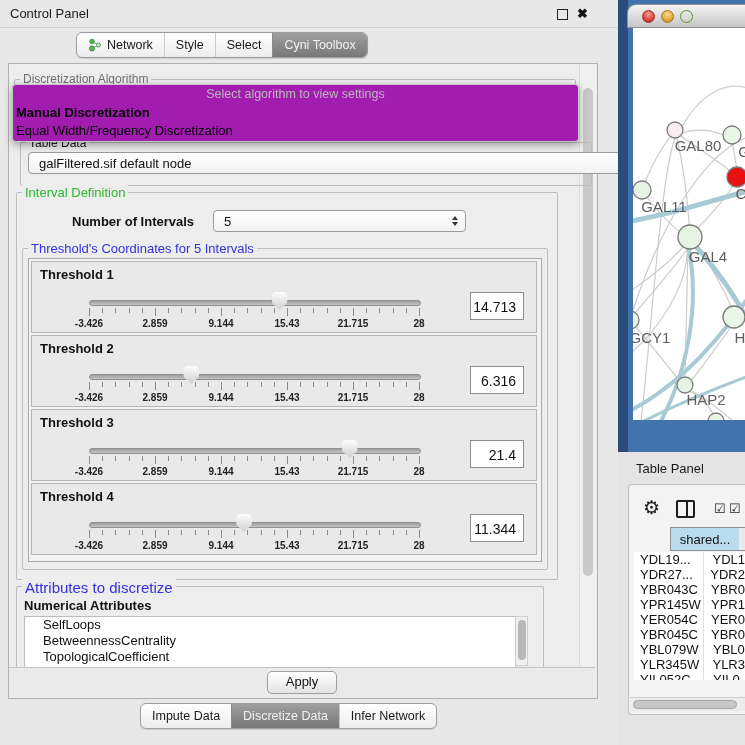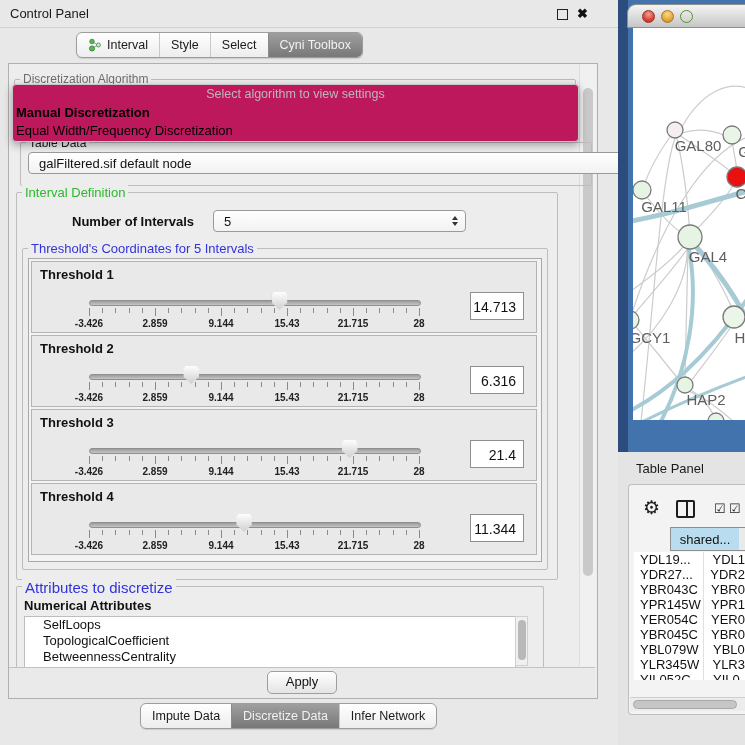--- a/index.html
+++ b/index.html
@@ -22,21 +22,21 @@
   
   .content-panel{border:1px solid #b0b0b0;background:#ededed;}
   .group{border:1px solid #bdbdbd;border-radius:2px;}
   .gtitle{position:absolute;font-size:12px;background:#ededed;padding:0 3px;white-space:nowrap;}
   .combo{background:linear-gradient(#ffffff,#f2f2f2);border:1px solid #9a9a9a;border-radius:4px;
          font-size:13px;display:flex;align-items:center;padding:0 10px;box-sizing:border-box;}
   .stepper{position:absolute;right:7px;top:50%;transform:translateY(-50%);display:flex;flex-direction:column;gap:2px;}
   .stepper .up{width:0;height:0;border-left:3.5px solid transparent;border-right:3.5px solid transparent;border-bottom:4.5px solid #333;}
   .stepper .dn{width:0;height:0;border-left:3.5px solid transparent;border-right:3.5px solid transparent;border-top:4.5px solid #333;}
   
-  .popup{background:#be185d;border:1px solid #c6c6c6;border-radius:4px;box-shadow:0 3px 9px rgba(0,0,0,.35);z-index:60;}
+  .popup{background:#a21caf;border:1px solid #c6c6c6;border-radius:4px;box-shadow:0 3px 9px rgba(0,0,0,.35);z-index:60;}
   .popup .ph{font-size:12.5px;color:#b9b9b9;text-align:center;line-height:19px;}
   .popup .opt{font-size:13px;color:#000;line-height:18px;padding-left:3px;}
   .popup .opt.b{font-weight:bold;}
   
   .thr-container{border:1px solid #a8a8a8;background:#f3f3f3;}
   .cell{position:absolute;background:#e9e9e9;border:1px solid #b4b4b4;box-sizing:border-box;}
   .cell .tlabel{position:absolute;left:8px;top:5px;font-weight:bold;font-size:13px;}
   .track{position:absolute;height:4px;border:1px solid #8f8f8f;border-radius:3px;
          background:linear-gradient(#9c9c9c,#c6c6c6);}
   .thumb{position:absolute;width:16px;height:18px;
@@ -90,21 +90,21 @@
 
   <div class="abs seg" style="left:76px;top:32px;" id="topTabs">
       <div class="tab">
         <svg width="14" height="14">
           <line x1="4" y1="3.5" x2="10" y2="7" stroke="#999" stroke-width="1"></line>
           <line x1="4" y1="10.5" x2="10" y2="7" stroke="#999" stroke-width="1"></line>
           <circle cx="4" cy="3.5" r="2.3" fill="#57b84f" stroke="#2e7d32" stroke-width=".7"></circle>
           <circle cx="4" cy="10.5" r="2.6" fill="#57b84f" stroke="#2e7d32" stroke-width=".7"></circle>
           <circle cx="10.5" cy="7" r="2" fill="#cfe8cf" stroke="#2e7d32" stroke-width=".7"></circle>
         </svg>
-        <span>Interval</span>
+        <span>Network</span>
       </div>
       <div class="tab">
         <span>Style</span>
       </div>
       <div class="tab">
         <span>Select</span>
       </div>
       <div class="tab sel">
         <span>Cyni Toolbox</span>
       </div>
@@ -303,22 +303,22 @@
         <span class="ticklab" style="left:387.0px;top:56px;">28</span>
         <div class="vbox" style="right:12px;top:30px;">11.344</div>
       </div>
     </div>
 
   <div class="abs group" style="left:16px;top:586px;width:526px;height:81px;border-bottom:none;"></div>
   <div class="abs gtitle" style="left:22px;top:579px;color:#3232dc;font-size:15px;">Attributes to discretize</div>
   <div class="abs" style="left:24px;top:598px;font-size:13px;font-weight:bold;">Numerical Attributes</div>
   <div class="abs list" style="left:24px;top:616px;width:490px;height:50px;" id="attrList">
       <div class="item">SelfLoops</div>
+      <div class="item">BetweennessCentrality</div>
       <div class="item">TopologicalCoefficient</div>
-      <div class="item">BetweennessCentrality</div>
     </div>
   <div class="abs sb-v" style="left:515px;top:616px;width:13px;height:50px;border:1px solid #cfcfcf;box-sizing:border-box;">
     <div class="sb-thumb" style="left:2px;top:3px;width:8px;height:40px;"></div>
   </div>
 
   <div class="abs" style="left:9px;top:667px;width:586px;height:30px;background:#eaeaea;border-top:1px solid #c2c2c2;"></div>
   <div class="abs btn" style="left:267px;top:671px;width:68px;height:21px;">Apply</div>
 
   <div class="abs seg" style="left:140px;top:703px;" id="bottomTabs">
       <div class="tab">

